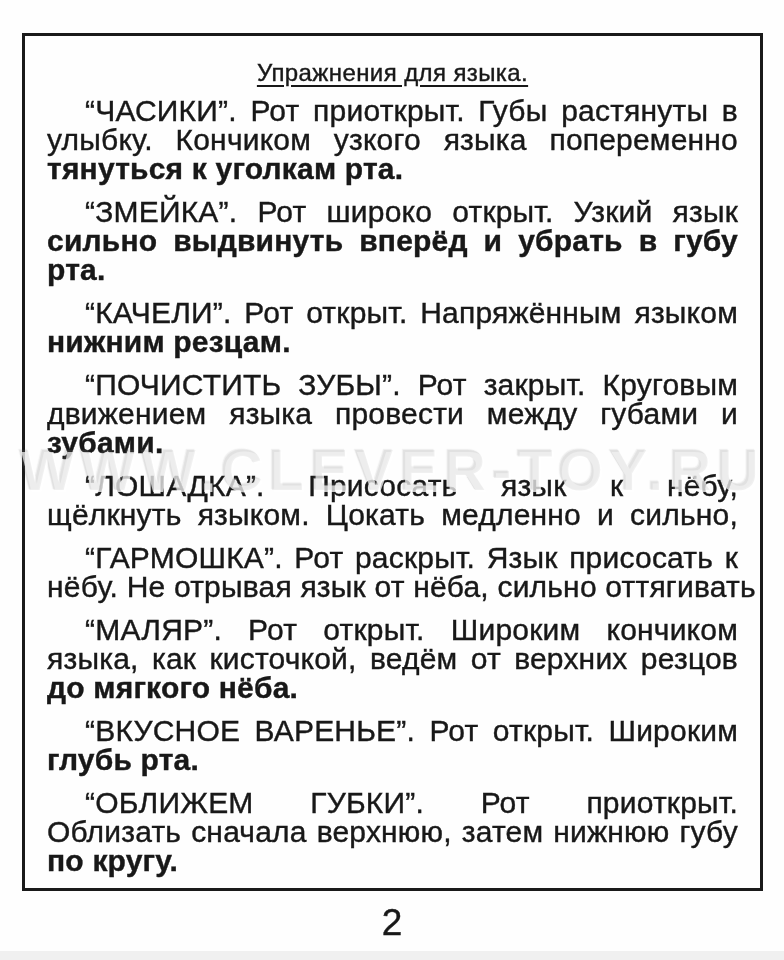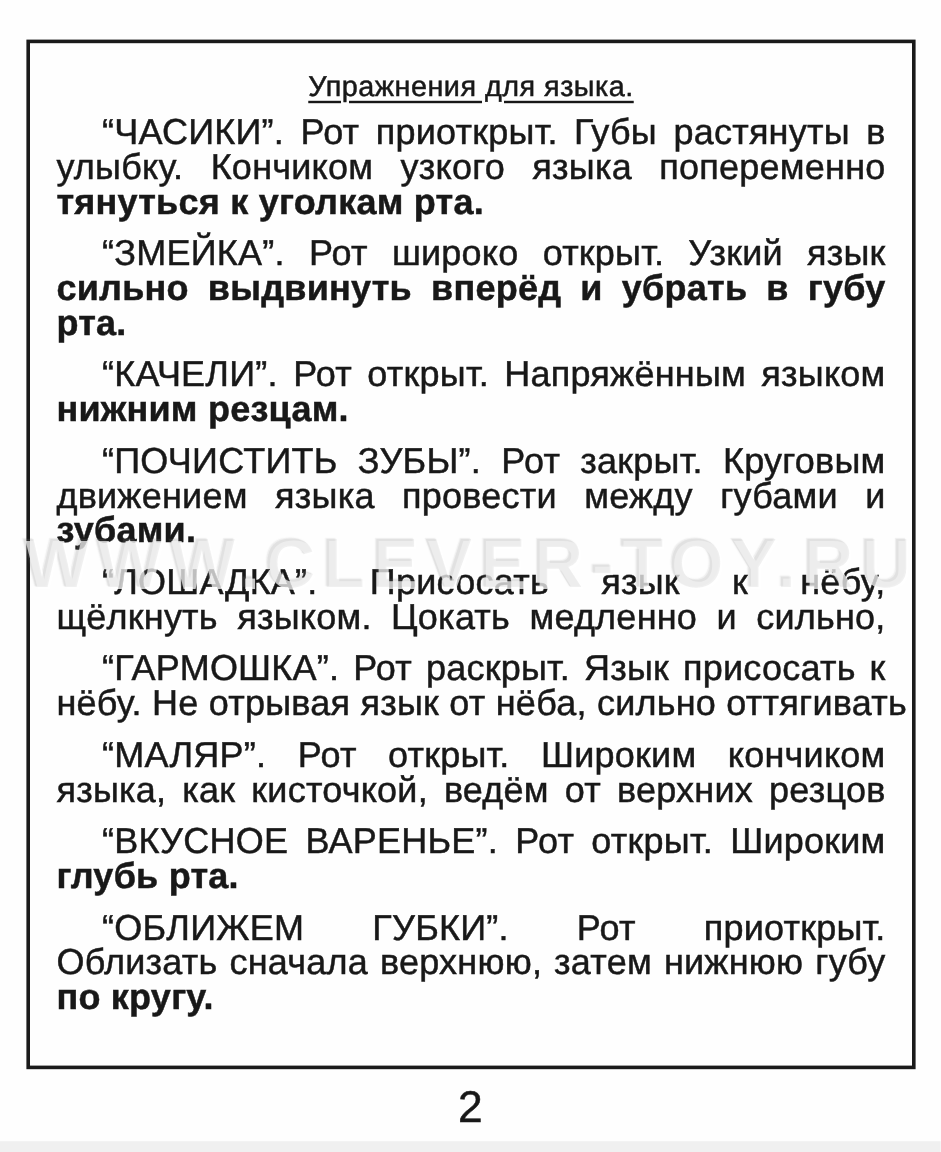--- a/index.html
+++ b/index.html
@@ -112,20 +112,21 @@
           <div class="line first">“ЛОШАДКА”. Присосать язык к нёбу,</div>
           <div class="line">щёлкнуть языком. Цокать медленно и сильно,</div>
         </div>
         <div class="para">
           <div class="line first">“ГАРМОШКА”. Рот раскрыт. Язык присосать к</div>
           <div class="line">нёбу. Не отрывая язык от нёба, сильно оттягивать</div>
         </div>
         <div class="para">
           <div class="line first">“МАЛЯР”. Рот открыт. Широким кончиком</div>
           <div class="line">языка, как кисточкой, ведём от верхних резцов</div>
+          <div class="line last">до мягкого нёба.</div>
         </div>
         <div class="para">
           <div class="line first">“ВКУСНОЕ ВАРЕНЬЕ”. Рот открыт. Широким</div>
           <div class="line last">глубь рта.</div>
         </div>
         <div class="para">
           <div class="line first">“ОБЛИЖЕМ ГУБКИ”. Рот приоткрыт.</div>
           <div class="line">Облизать сначала верхнюю, затем нижнюю губу</div>
           <div class="line last">по кругу.</div>
         </div>

